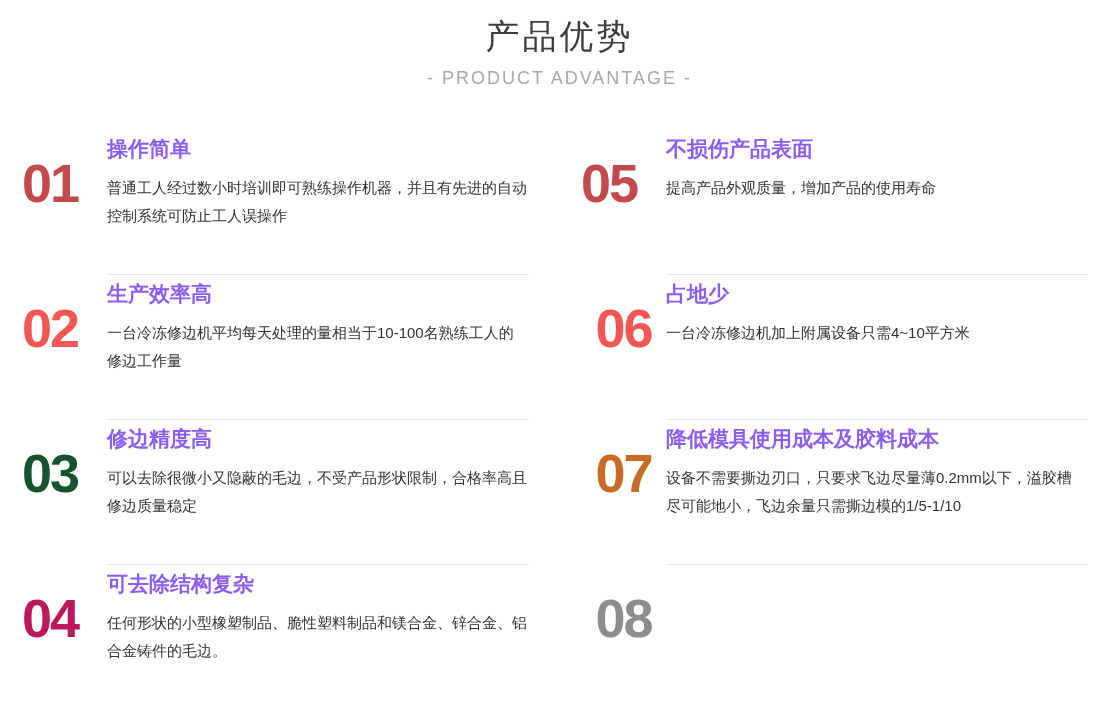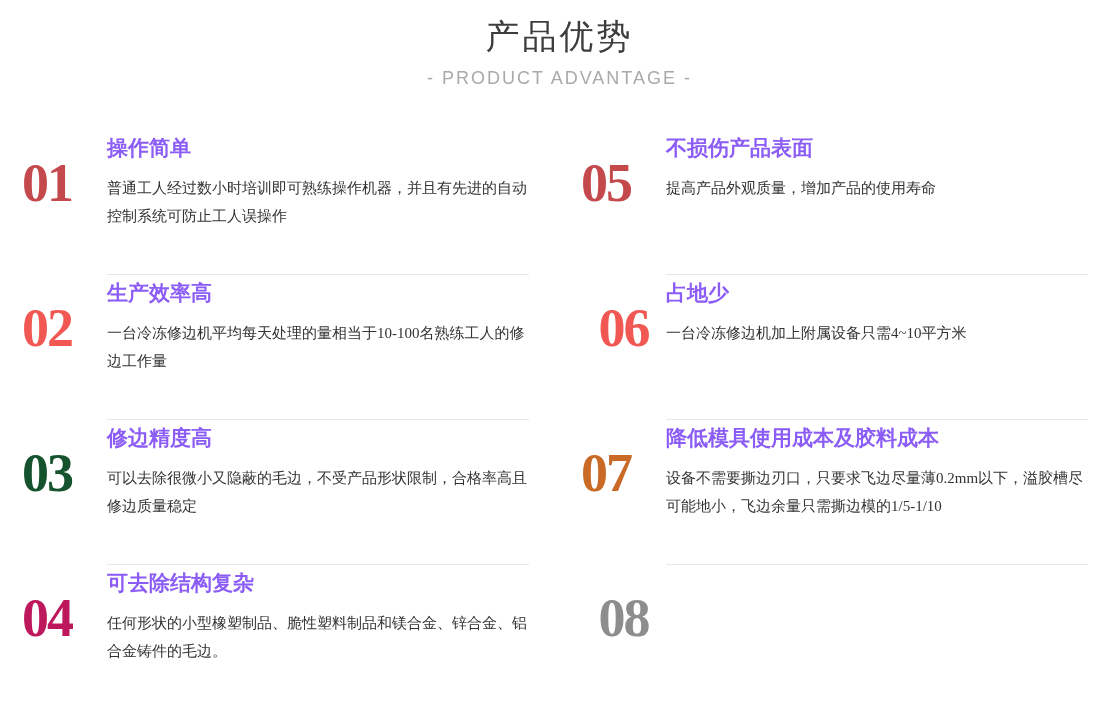--- a/index.html
+++ b/index.html
@@ -36,21 +36,20 @@
     color: #a9a9a9;
     letter-spacing: 2px;
     line-height: 1.2;
   }
   
   .adv-grid {
     display: flex;
     column-gap: 52px;
     padding: 0 31px 0 22px;
     margin-top: 40px;
-    font-family: Liberation Serif, serif;
   }
   .adv-col {
     flex: 1 1 0;
     min-width: 0;
   }
   .adv-item {
     position: relative;
     display: flex;
     height: 145px;
   }
@@ -145,21 +144,21 @@
 
   <div class="adv-item">
     <div class="adv-number" style="color: rgb(242, 88, 83); text-align: center;">06</div>
     <div class="adv-content">
       <h3 class="adv-title">占地少</h3>
       <p class="adv-desc">一台冷冻修边机加上附属设备只需4~10平方米</p>
     </div>
   </div>
 
   <div class="adv-item">
-    <div class="adv-number" style="color: rgb(201, 106, 38);">07</div>
+    <div class="adv-number" style="color: rgb(201, 106, 38); text-align: center;">07</div>
     <div class="adv-content">
       <h3 class="adv-title">降低模具使用成本及胶料成本</h3>
       <p class="adv-desc">设备不需要撕边刃口，只要求飞边尽量薄0.2mm以下，溢胶槽尽可能地小，飞边余量只需撕边模的1/5-1/10</p>
     </div>
   </div>
 
   <div class="adv-item">
     <div class="adv-number" style="color: rgb(141, 141, 141); text-align: center;">08</div>
   </div>
 </div>

